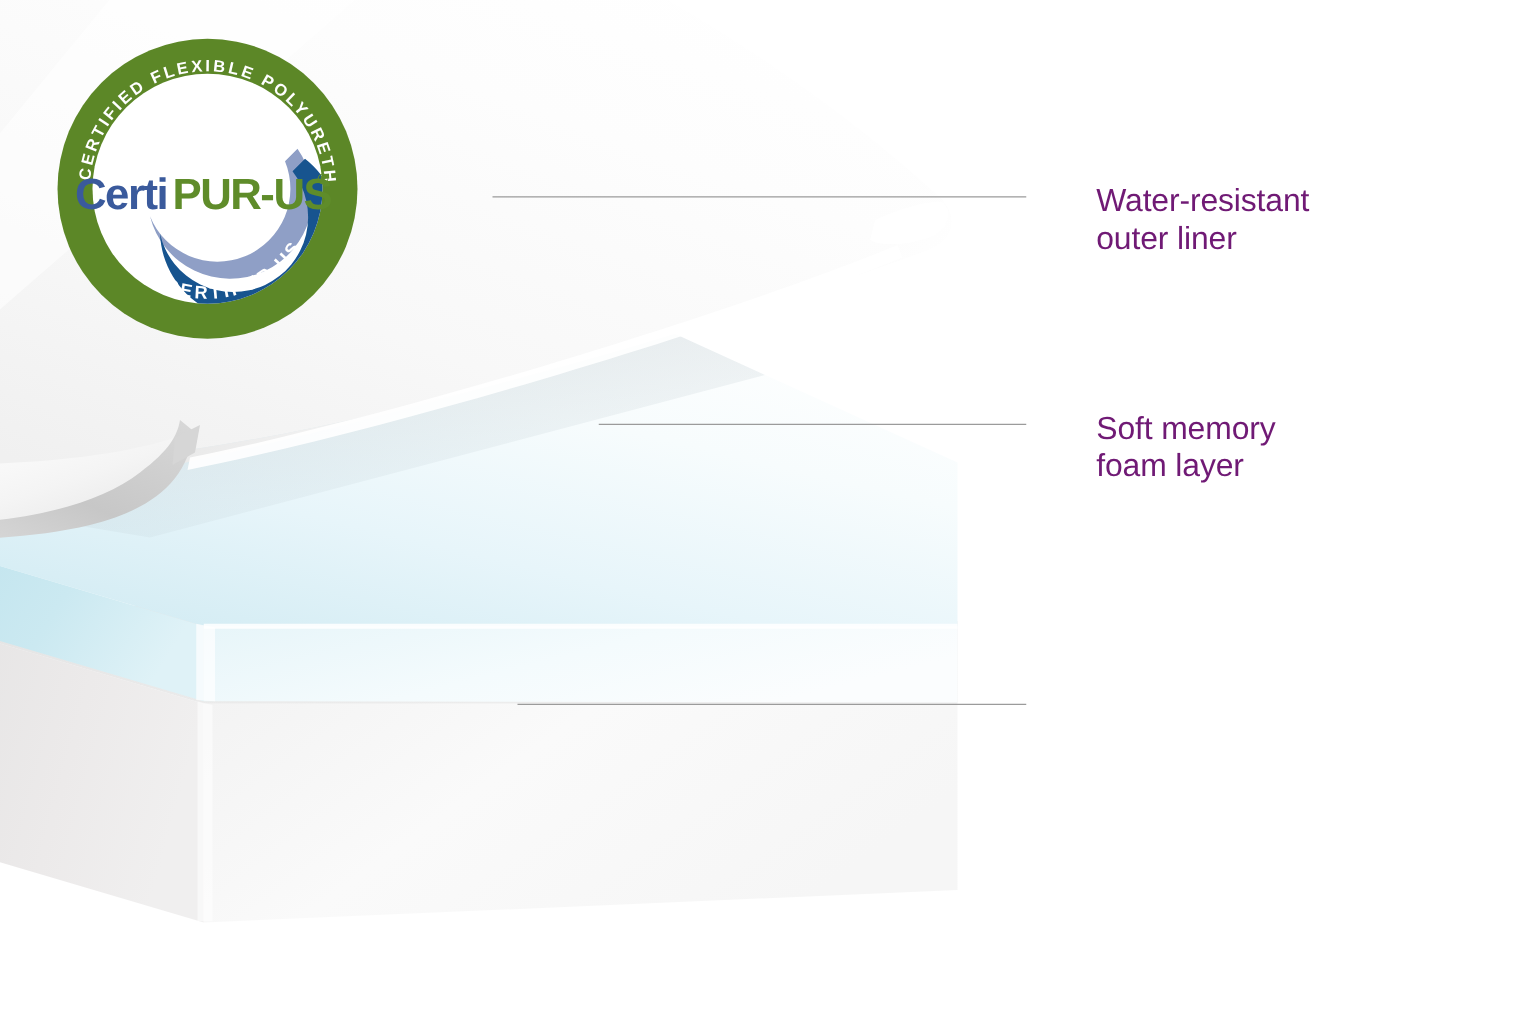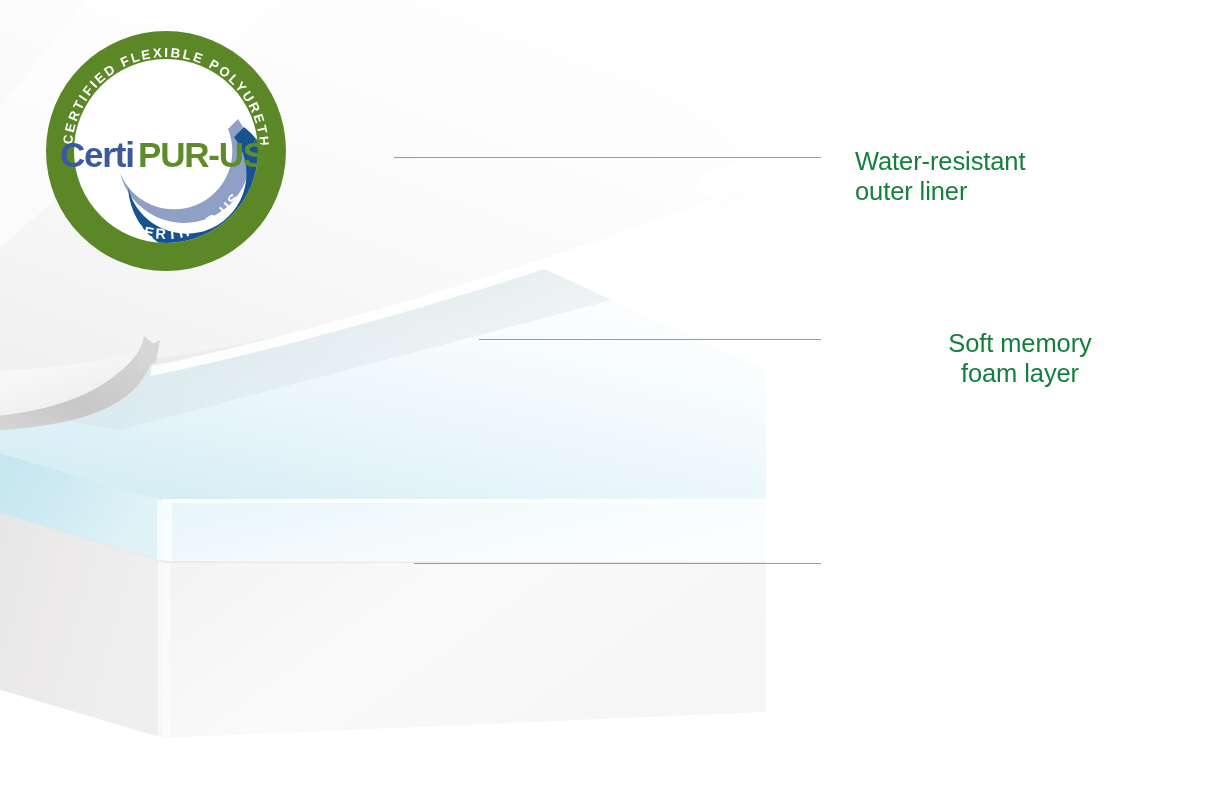--- a/index.html
+++ b/index.html
@@ -22,31 +22,31 @@
     position: absolute;
     left: 0;
     top: 0;
     width: 1214px;
     height: 810px;
   }
 
   
   .callout {
     position: absolute;
-    left: 855px;
+    left: 877px;
     width: 330px;
-    color: #15803d;
+    color: #701a75;
     font-size: 25.5px;
     line-height: 30px;
     font-weight: 400;
     letter-spacing: -0.1px;
     white-space: pre-line;
   }
   .callout-1 { top: 146px; }
-  .callout-2 { top: 328px; text-align: center; }
+  .callout-2 { top: 328px; }
   .callout-3 { top: 550px; }
 
   
   .leader {
     position: absolute;
     height: 1px;
     background: #9b9b9b;
   }
   .leader-1 { left: 394px; top: 157px; width: 427px; }
   .leader-2 { left: 479px; top: 339px; width: 342px; }

